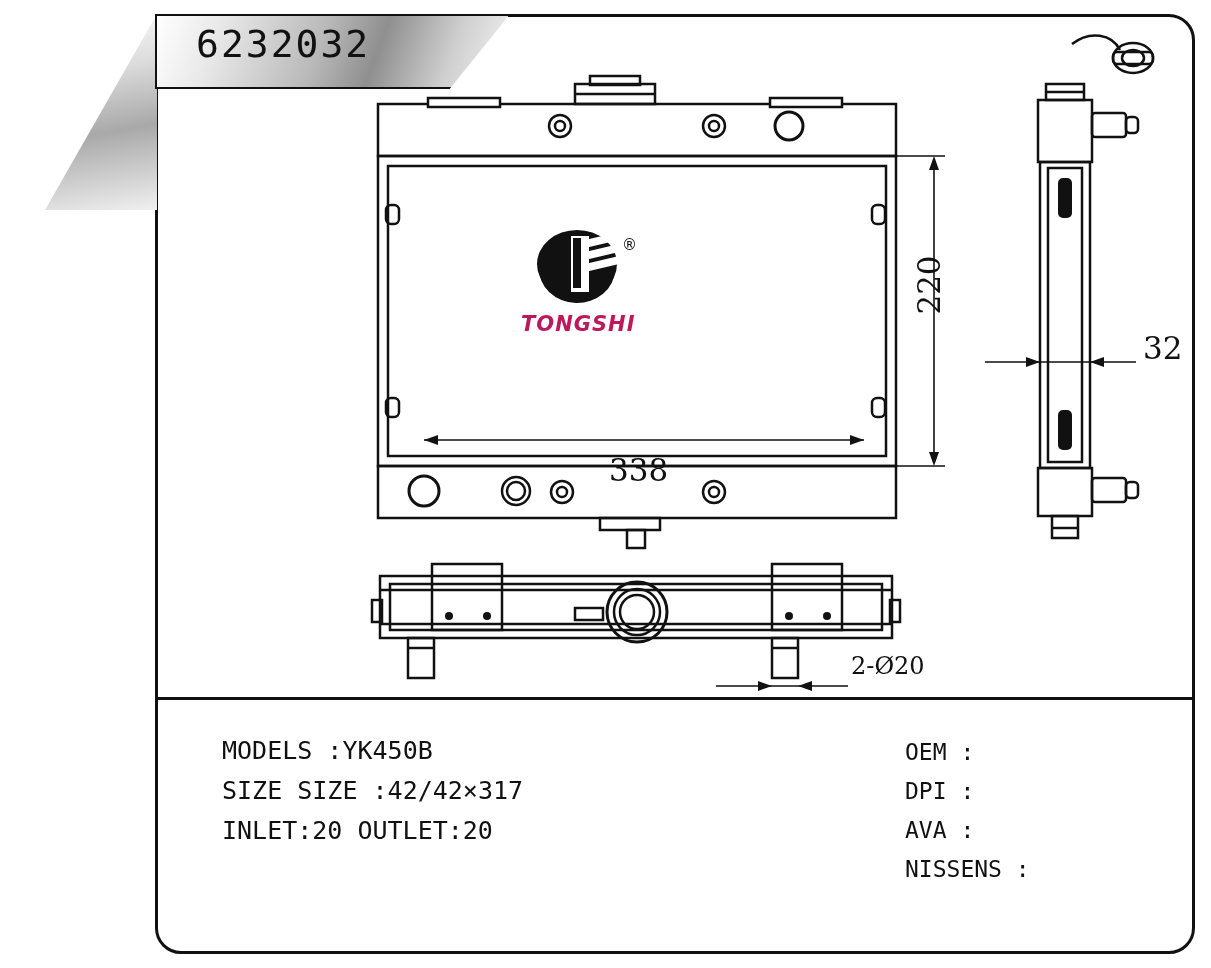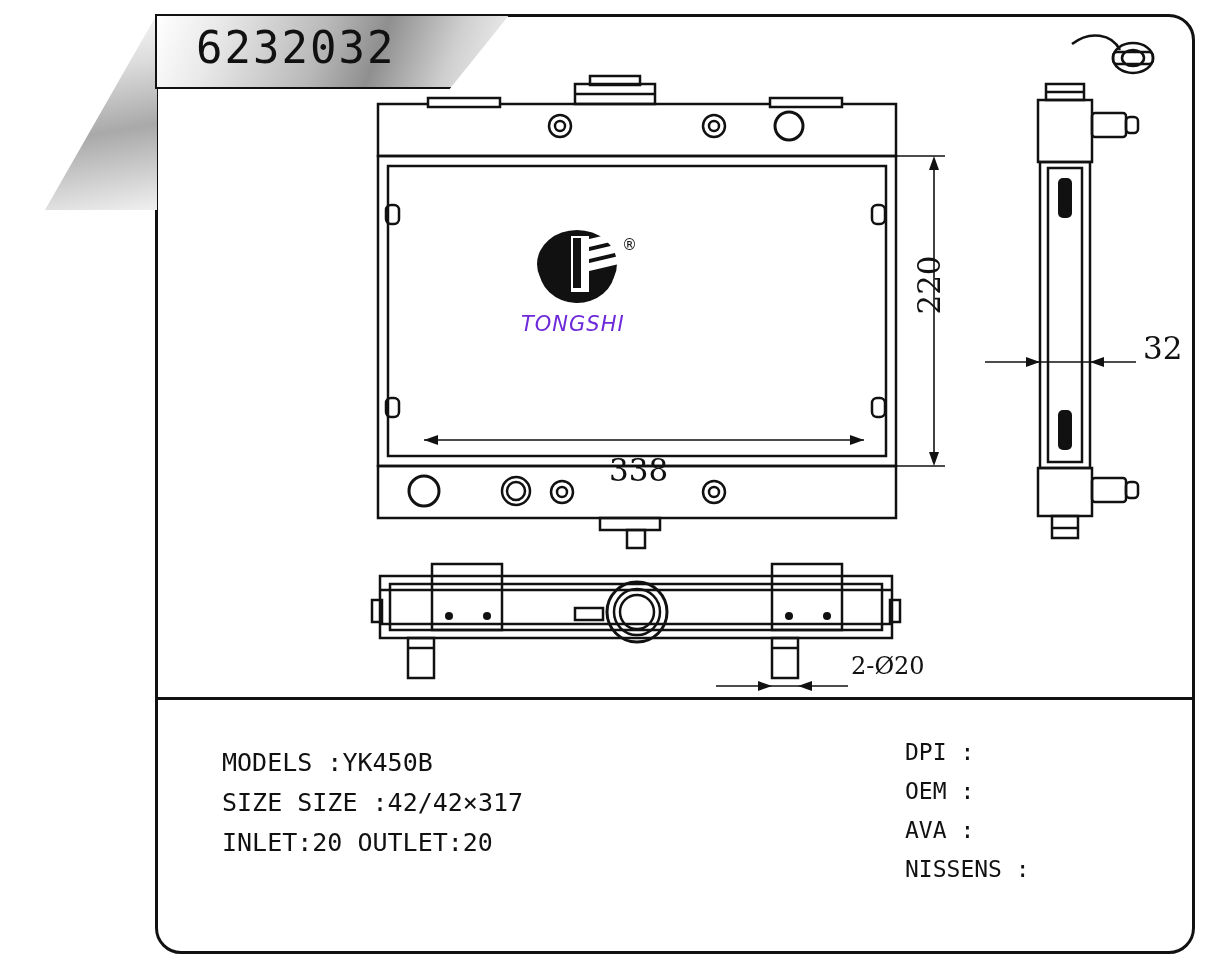--- a/index.html
+++ b/index.html
@@ -58,35 +58,34 @@
     width: 112px;
     height: 196px;
     background: linear-gradient(170deg,#ffffff 0%, #dcdcdc 30%, #a9a9a9 60%, #f0f0f0 100%);
     clip-path: polygon(100% 0, 100% 100%, 0 100%);
     border-right: 0;
   }
   .tag-number {
     position: absolute;
     left: 196px;
     top: 22px;
-    font-size: 44px;
+    font-size: 38px;
     letter-spacing: 2px;
     color: #111;
     font-family: "DejaVu Sans Mono", monospace;
   }
   
   .spec-left {
     position: absolute;
     left: 222px;
     top: 731px;
     font-size: 25px;
     line-height: 40px;
     color: #111;
     white-space: nowrap;
-    margin-top: 12px;
   }
   .spec-right {
     position: absolute;
     left: 905px;
     top: 733px;
     font-size: 23px;
     line-height: 39px;
     color: #111;
     white-space: nowrap;
   }
@@ -134,24 +133,24 @@
     top: 6px;
     font-size: 15px;
     color: #111;
     font-family: "DejaVu Sans", sans-serif;
   }
   .logo-text {
     position: absolute;
     left: 2px;
     top: 82px;
     font-size: 21px;
-    font-weight: normal;
+    font-weight: bold;
     font-style: italic;
     letter-spacing: 1px;
-    color: #6d28d9;
+    color: #be185d;
     font-family: "DejaVu Sans", sans-serif;
   }
 </style>
 </head>
 <body>
 
 <div id="sheet">
 
   <div class="card"></div>
   <div class="divider"></div>
@@ -292,19 +291,19 @@
   <div class="dim dim-32">32</div>
   <div class="dim dim-2o20">2-Ø20</div>
 
   <div class="spec-left">
     <span class="spec-line"><span>MODELS  :</span><span>YK450B</span></span>
     <span class="spec-line"><span>SIZE SIZE  :</span><span>42/42×317</span></span>
     <span class="spec-line"><span>INLET:20   OUTLET:20</span><span></span></span>
   </div>
 
   <div class="spec-right">
+    <span class="spec-line"><span>OEM  :</span><span></span></span>
     <span class="spec-line"><span>DPI  :</span><span></span></span>
-    <span class="spec-line"><span>OEM  :</span><span></span></span>
     <span class="spec-line"><span>AVA  :</span><span></span></span>
     <span class="spec-line"><span>NISSENS  :</span><span></span></span>
   </div>
 
 </div>
 
 </body></html>

